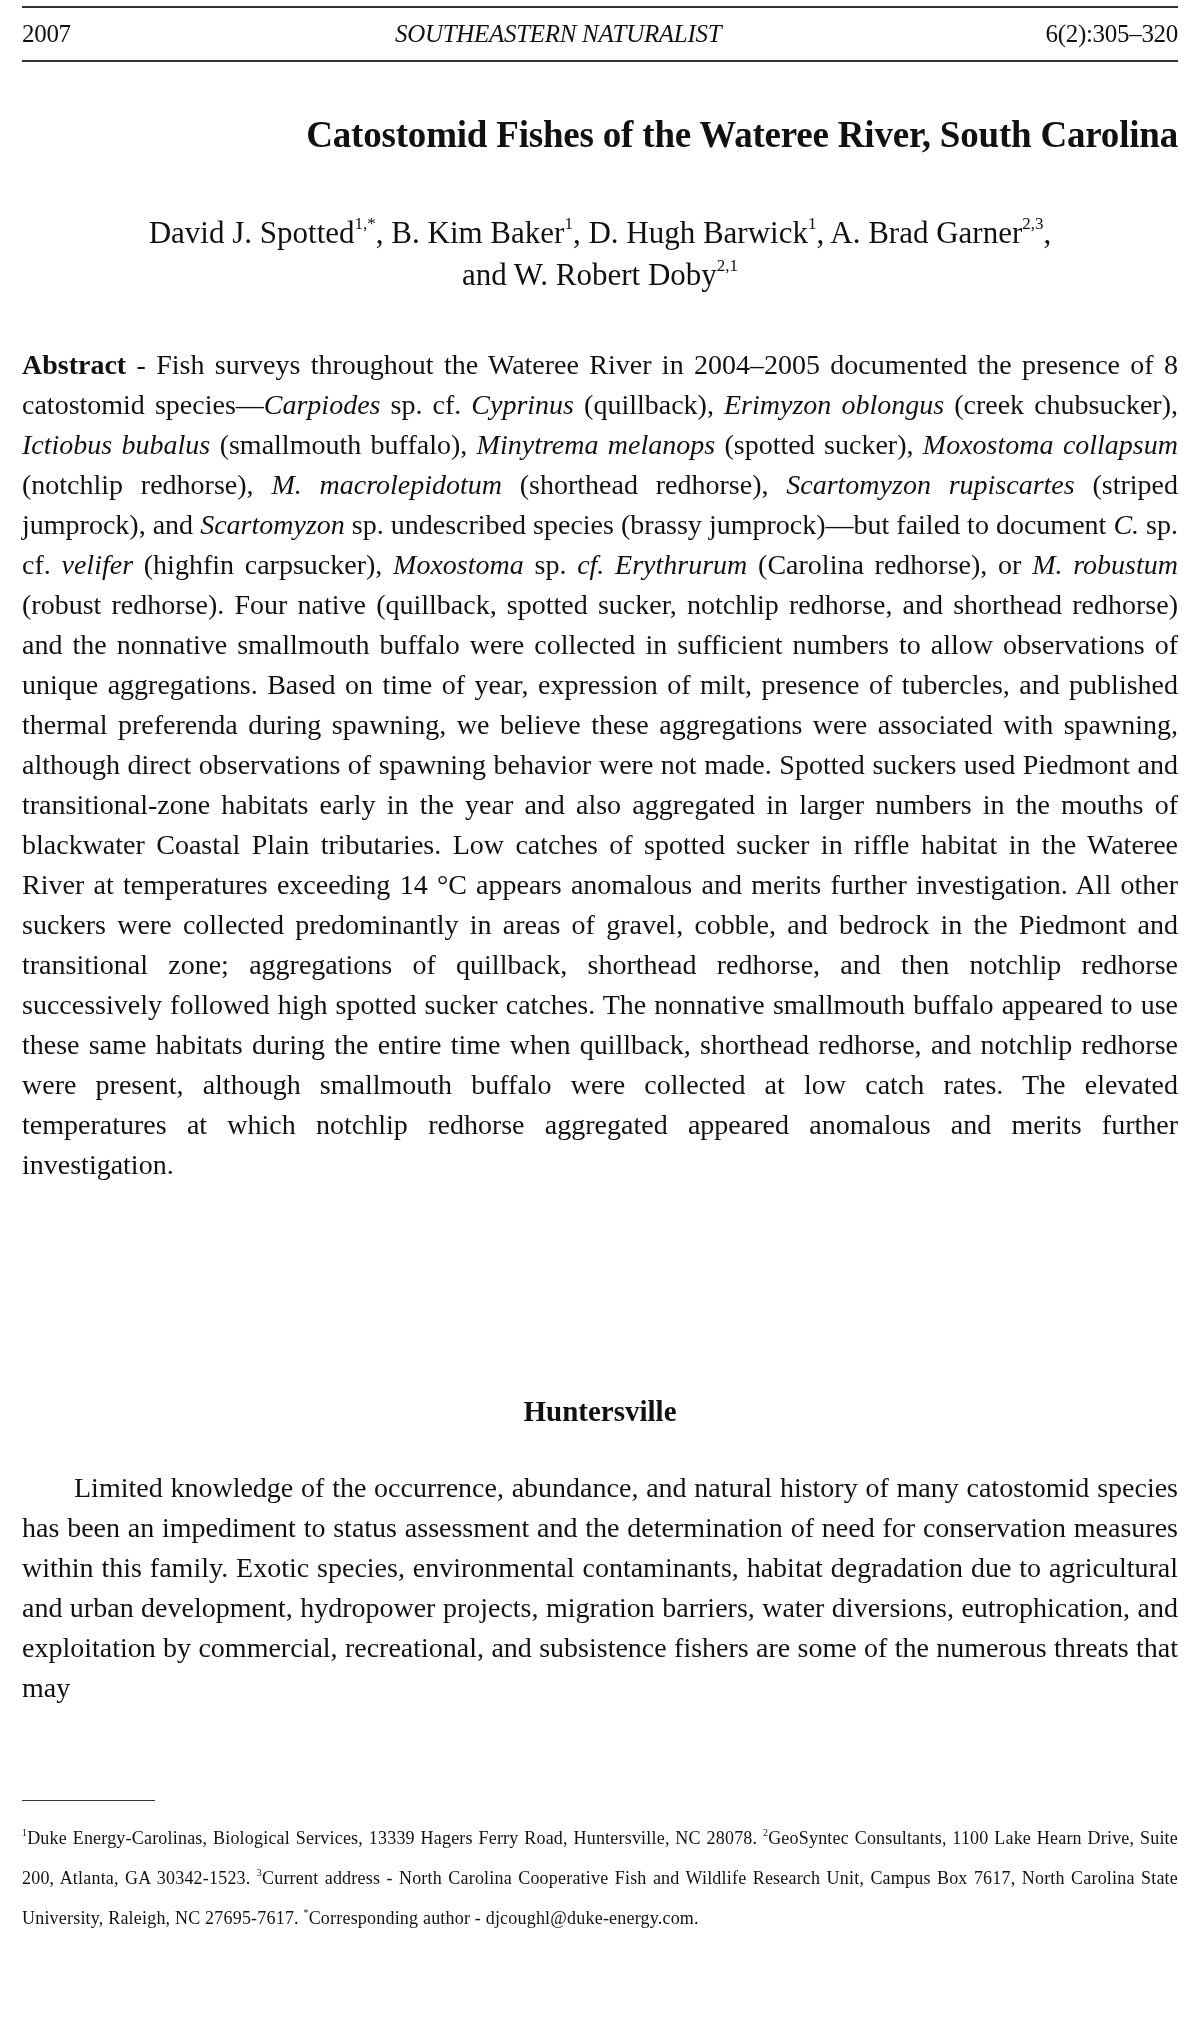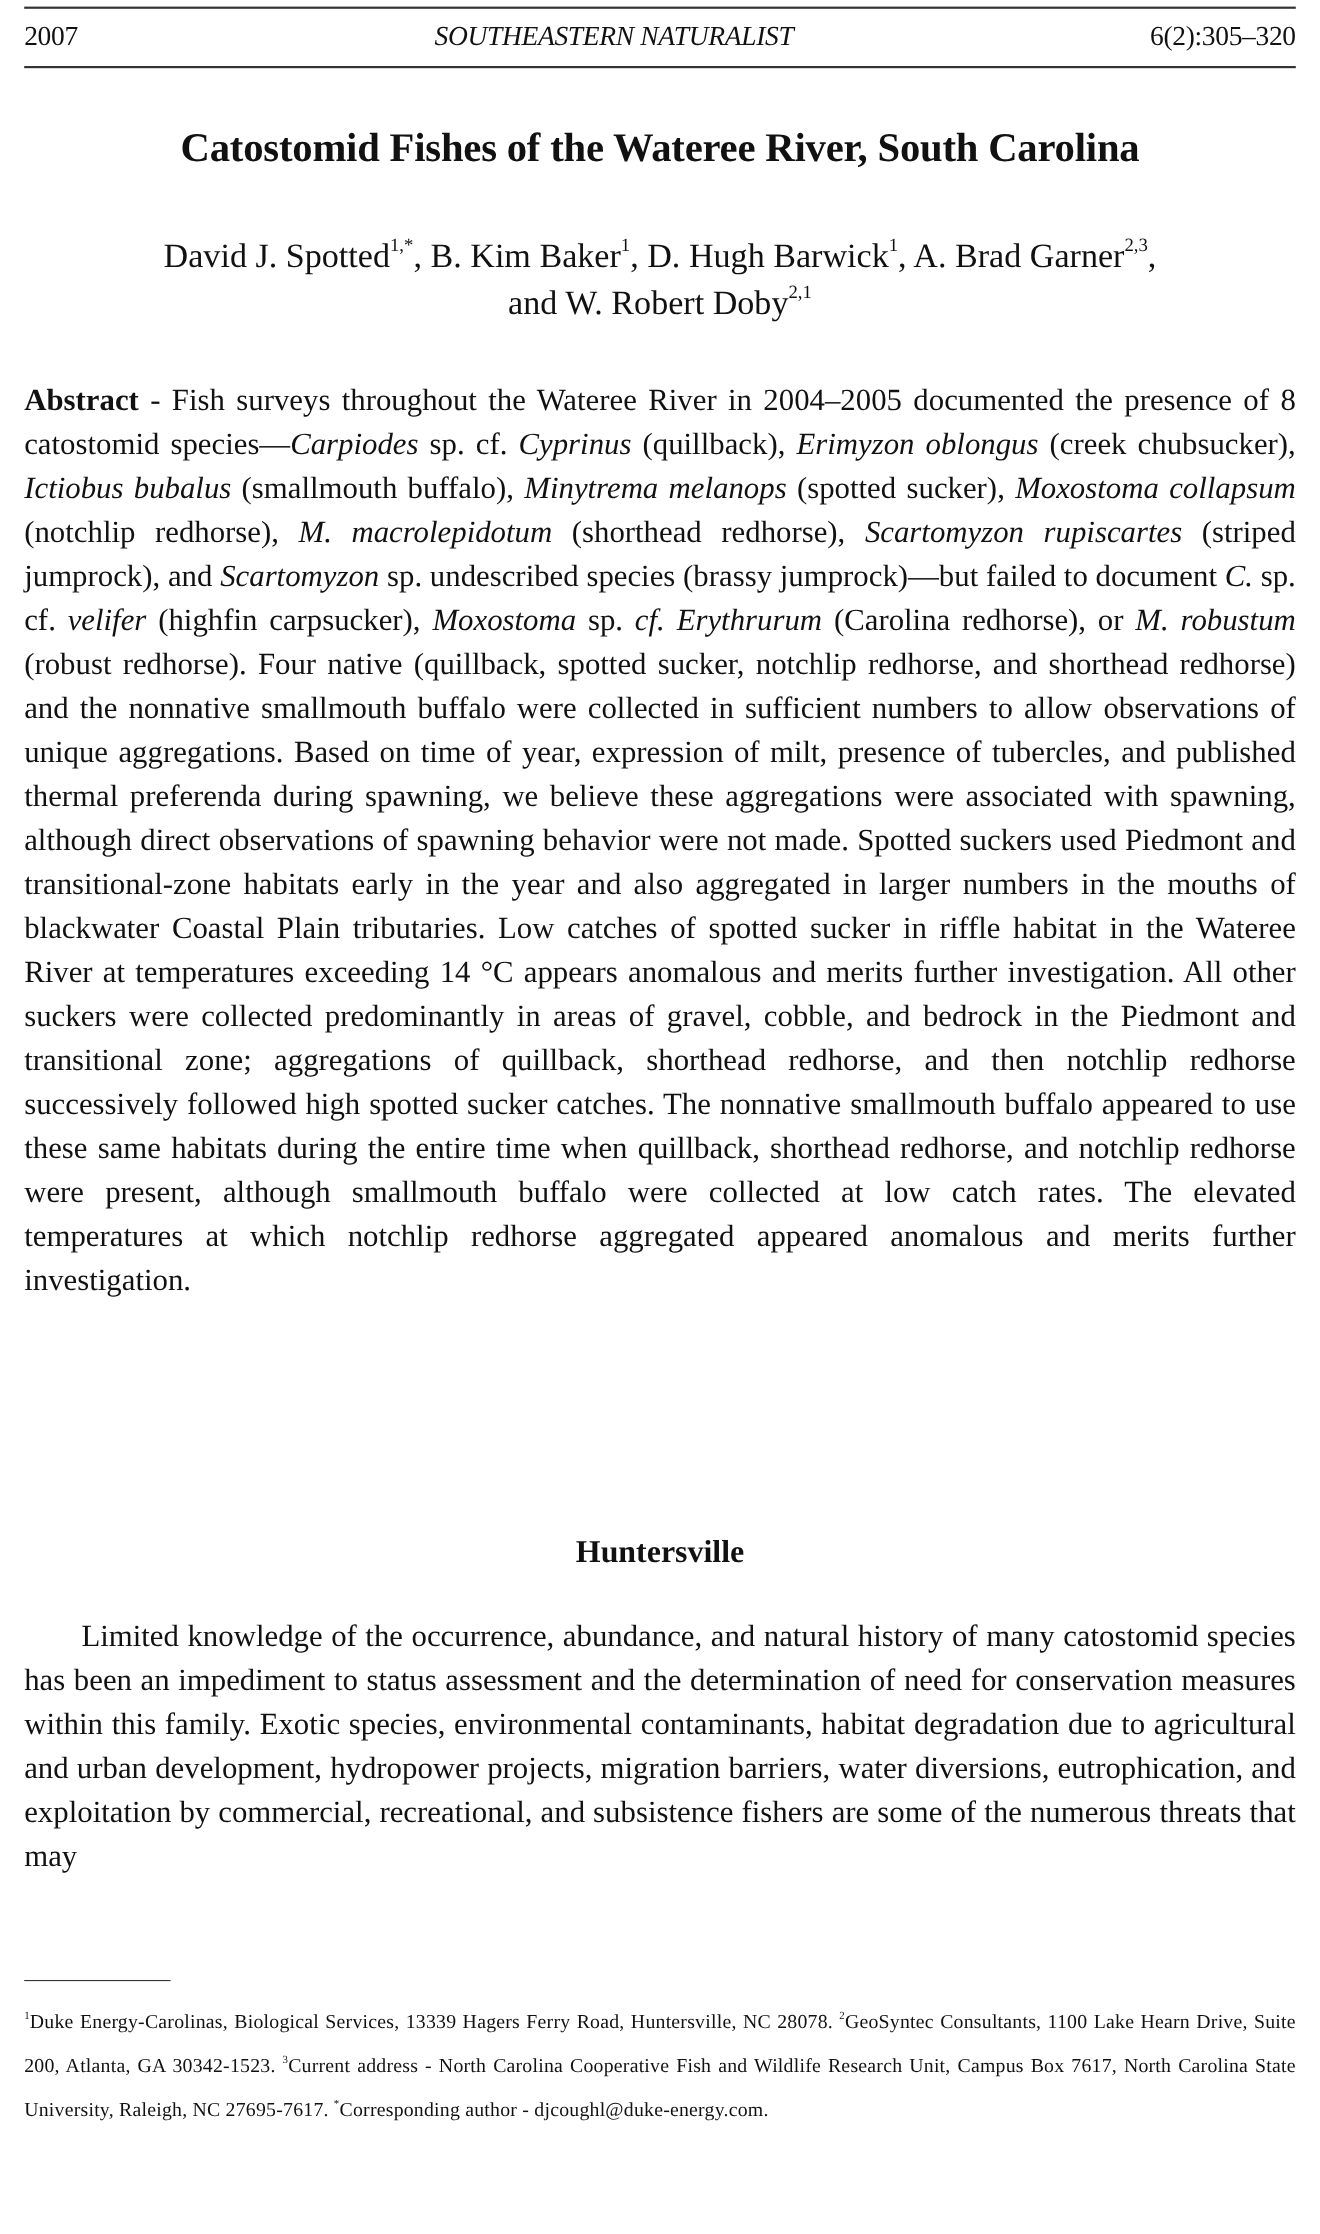--- a/index.html
+++ b/index.html
@@ -9,21 +9,21 @@
   }
   .page { position: absolute; left: 22px; top: 0; width: 1156px; }
   .rule { position: absolute; left: 0; width: 1156px; height: 2px; background: #333; }
   .running-head {
     position: absolute; top: 14px; left: 0; width: 1156px; height: 40px;
     display: flex; justify-content: space-between; align-items: center;
     font-size: 25px; letter-spacing: -0.3px; gap: 12px;
   }
   .running-head .journal { font-style: italic; }
   .title {
-    position: absolute; top: 113px; left: 0; width: 1156px; text-align: center;
+    position: absolute; top: 113px; left: 0; width: 1156px; text-align: right;
     font-weight: bold; font-size: 37px; letter-spacing: -0.2px;
   }
   .authors {
     position: absolute; top: 212px; left: 0; width: 1156px; text-align: center;
     font-size: 31px; line-height: 42px;
   }
   sup { font-size: 0.55em; line-height: 0; vertical-align: 0.85em; }
   .body-text {
     position: absolute; left: 0; width: 1156px;
     font-size: 28px; line-height: 40px; text-align: justify;

